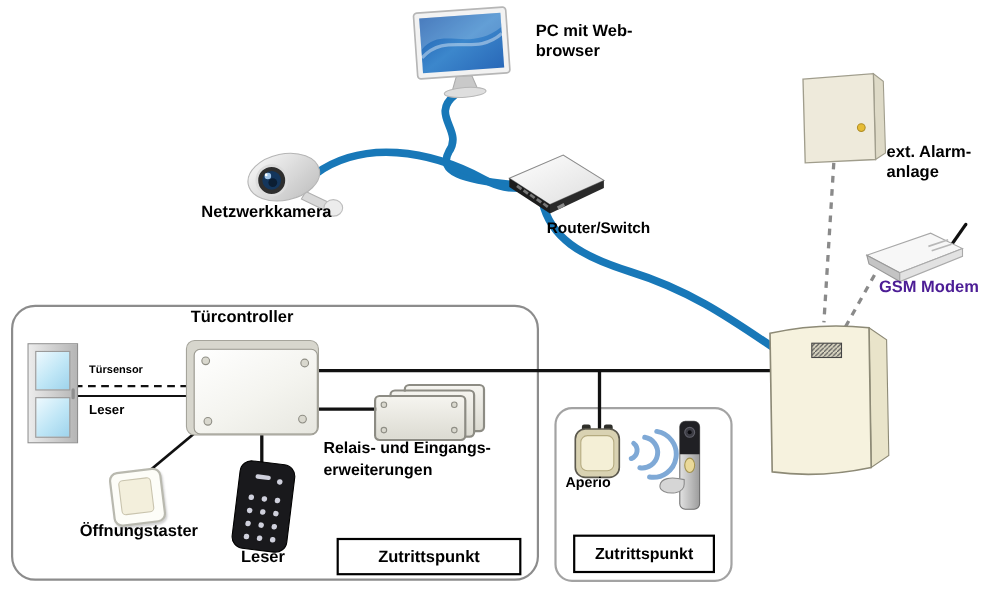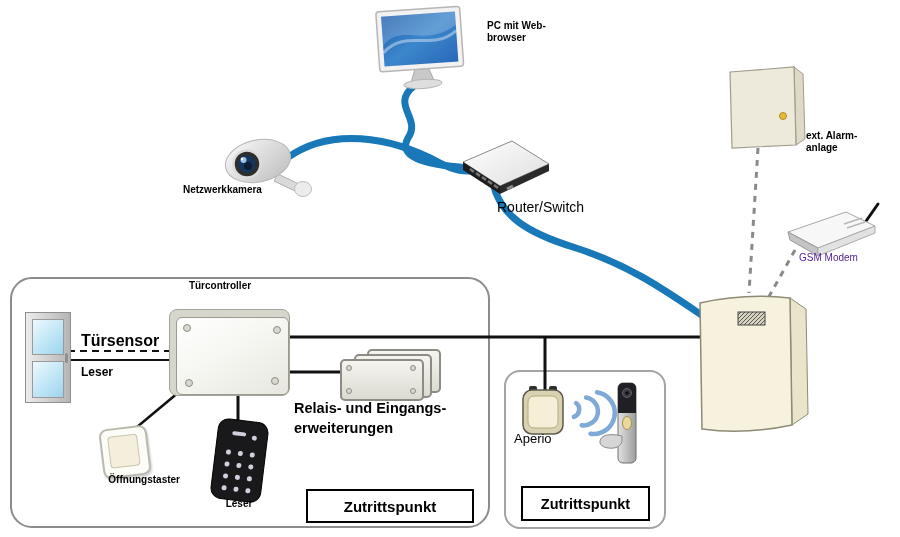--- a/index.html
+++ b/index.html
@@ -1,22 +1,22 @@
 <!DOCTYPE html>
 <html><head>
 <meta charset="utf-8">
 <style>
   html,body{margin:0;padding:0;background:#fff;}
   #canvas{position:relative;width:900px;height:537px;background:#fff;overflow:hidden;
           font-family:"Liberation Sans",sans-serif;color:#000;}
   .group{position:absolute;border:2px solid #8c8c8c;border-radius:22px;background:transparent;z-index:1;}
   #wires{position:absolute;left:0;top:0;z-index:2;pointer-events:none;}
   .dev{position:absolute;z-index:3;}
-  .lbl{position:absolute;z-index:4;font-weight:bold;font-size:10px;line-height:1.22;white-space:pre-line;}
-  .lbl.reg{font-weight:normal;text-align:center;}
+  .lbl{position:absolute;z-index:4;font-weight:bold;font-size:15px;line-height:1.22;white-space:pre-line;}
+  .lbl.reg{font-weight:bold;text-align:center;}
   .badge{position:absolute;z-index:5;background:#fff;border:2px solid #000;font-weight:bold;
          display:flex;align-items:center;justify-content:center;}
   .badge.left-align{display:block;}
   
   .door{width:44px;height:89px;background:linear-gradient(90deg,#ececec,#b5b5b5);border:1px solid #8f8f8f;}
   .pane{position:absolute;left:6px;width:30px;background:linear-gradient(135deg,#eef9fe 0%,#bfe6f6 55%,#9ed3ec 100%);border:1px solid #9a9a9a;}
   .door-handle{position:absolute;right:2px;top:40px;width:3px;height:10px;background:#8f8f8f;border-radius:2px;}
   
   .ctrl-outer{width:119px;height:85px;background:#d7d6cd;border:1px solid #a5a49b;border-radius:8px;}
   .ctrl-front{position:absolute;left:6px;top:7px;width:111px;height:76px;border-radius:6px;
@@ -220,21 +220,21 @@
   </svg>
 
   <div class="lbl" style="left:487px;top:20px;">PC mit Web-
 browser</div>
   <div class="lbl" style="left:183px;top:184px;text-align:center;">Netzwerkkamera</div>
   <div class="lbl reg" style="left:497px;top:199px;font-size:14px;">Router/Switch</div>
   <div class="lbl" style="left:806px;top:130px;">ext. Alarm-
 anlage</div>
   <div class="lbl reg" style="left:799px;top:252px;color:#4c1d95;">GSM Modem</div>
   <div class="lbl" style="left:130px;top:280px;width:180px;text-align:center;">Türcontroller</div>
-  <div class="lbl" style="left:81px;top:331px;font-size:16px;">Türsensor</div>
+  <div class="lbl" style="left:81px;top:331px;font-size:10px;">Türsensor</div>
   <div class="lbl" style="left:81px;top:365px;font-size:12px;">Leser</div>
   <div class="lbl" style="left:50px;top:474px;width:130px;text-align:right;">Öffnungstaster</div>
   <div class="lbl" style="left:206px;top:498px;width:66px;text-align:center;">Leser</div>
   <div class="lbl" style="left:294px;top:399px;font-size:14.5px;line-height:1.35;">Relais- und Eingangs-
 erweiterungen</div>
   <div class="lbl reg" style="left:514px;top:431px;font-size:13px;">Aperio</div>
 
   <div class="badge" style="left:306px;top:489px;width:164px;height:30px;font-size:15px;">Zutrittspunkt</div>
   <div class="badge" style="left:521px;top:486px;width:125px;height:31px;font-size:14.5px;">Zutrittspunkt</div>
 

